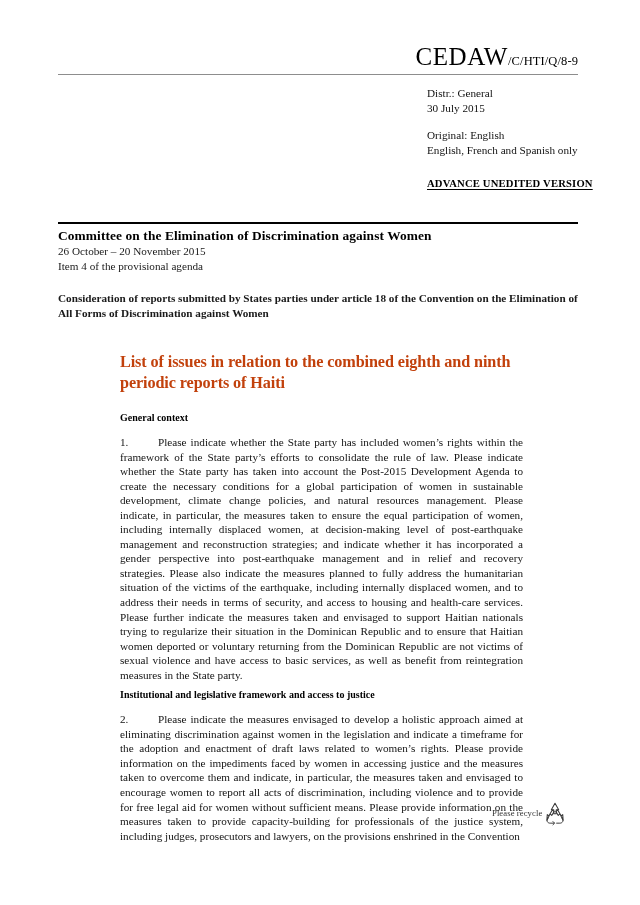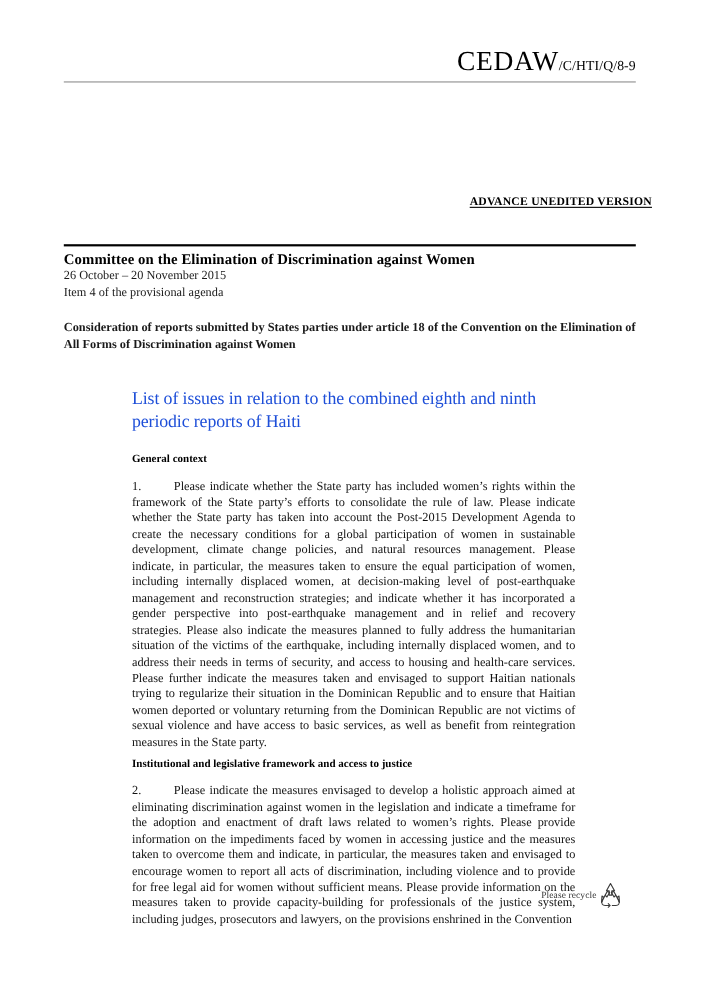--- a/index.html
+++ b/index.html
@@ -122,24 +122,24 @@
 
   
   .body-col {
     position: absolute;
     left: 120px;
     top: 352px;
     width: 403px;
   }
   .main-title {
     font-size: 16.2px;
-    font-weight: normal;
+    font-weight: bold;
     line-height: 20.5px;
     letter-spacing: -0.1px;
-    color: #1d4ed8;
+    color: #c2410c;
     margin: 0 0 18px 0;
   }
   .section-heading {
     font-size: 10px;
     font-weight: bold;
     line-height: 14px;
     margin: 0 0 10px 0;
     color: #000;
   }
   .section-heading.spaced {
@@ -181,20 +181,27 @@
 
 <div class="page">
 
   <div class="masthead">
     <div class="doc-symbol-row">
       <span class="doc-symbol-main">CEDAW</span><span class="doc-symbol-sub">/C/HTI/Q/8-9</span>
     </div>
   </div>
   <div class="rule-thin"></div>
 
+  <div class="dist-block">
+    <div>Distr.: General</div>
+    <div>30 July 2015</div>
+    <div class="gap"></div>
+    <div>Original: English</div>
+    <div>English, French and Spanish only</div>
+  </div>
 
   <div class="advance-version">ADVANCE UNEDITED VERSION</div>
 
   <div class="rule-thick"></div>
   <div class="committee-block">
     <div class="committee-title">Committee on the Elimination of Discrimination against Women</div>
     <div class="session-dates">26 October – 20 November 2015</div>
     <div class="agenda-item">Item 4 of the provisional agenda</div>
     <div class="consideration">Consideration of reports submitted by States parties under article 18 of the Convention on the Elimination of All Forms of Discrimination against Women</div>
   </div>

